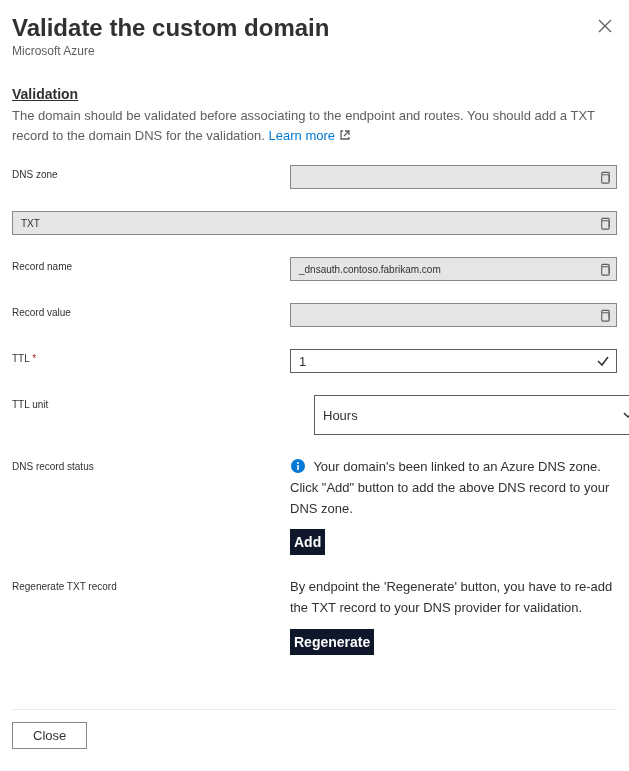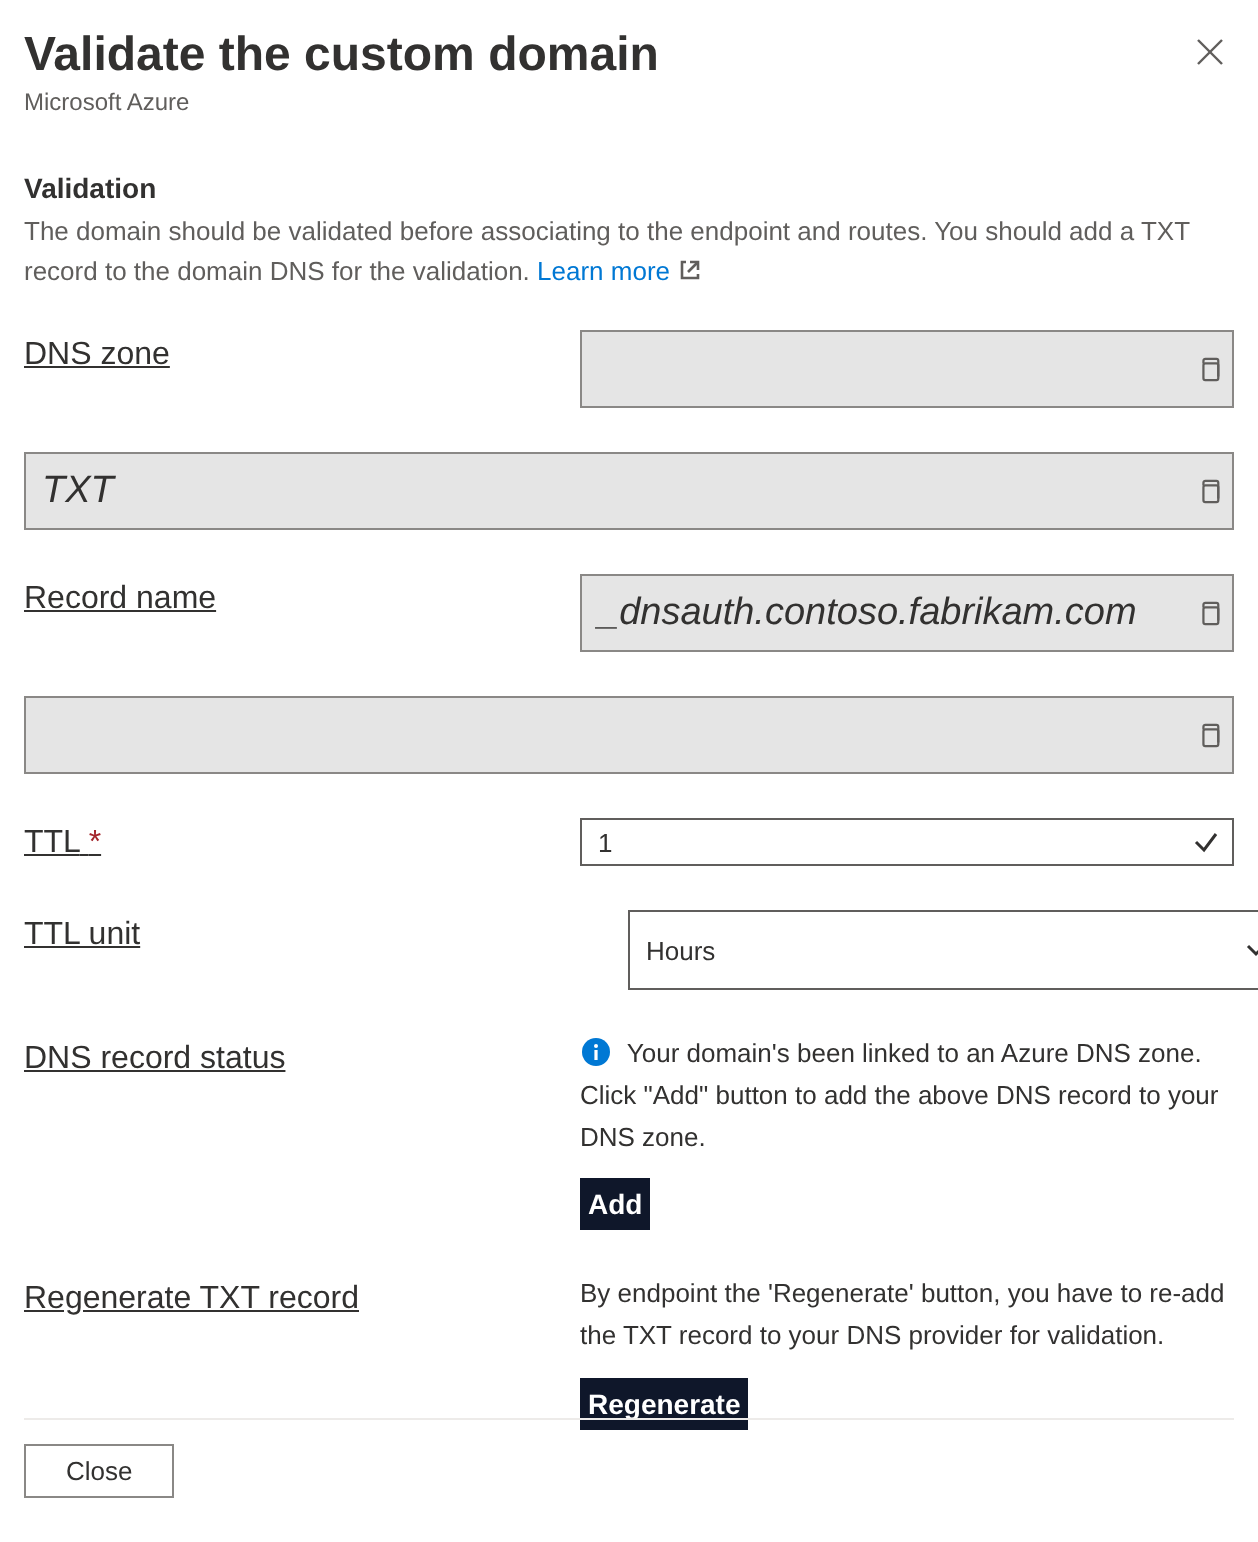--- a/index.html
+++ b/index.html
@@ -46,20 +46,21 @@
       width: 14px;
       height: 14px;
       stroke: #605e5c;
       stroke-width: 1.2;
     }
     .section-heading {
       font-size: 14px;
       font-weight: 600;
       color: #323130;
       margin-bottom: 4px;
+      text-decoration: underline;
     }
     .description {
       font-size: 13px;
       color: #605e5c;
       line-height: 1.5;
       margin-bottom: 20px;
     }
     .link {
       color: #0078d4;
       text-decoration: none;
@@ -78,44 +79,42 @@
       fill: none;
       stroke-width: 1.3;
     }
     .form-row {
       display: flex;
       align-items: flex-start;
       margin-bottom: 22px;
     }
     .form-label {
       width: 278px;
-      font-size: 16px;
+      font-size: 10px;
       color: #323130;
       padding-top: 4px;
       flex-shrink: 0;
-      text-decoration: underline;
     }
     .required {
       color: #a4262c;
     }
     .form-field {
       flex: 1;
     }
     .readonly-input {
       position: relative;
       display: flex;
       align-items: center;
       width: 100%;
-      height: 39px;
+      height: 24px;
       background: #e5e5e5;
       border: 1px solid #8a8886;
       padding: 0 28px 0 8px;
-      font-size: 19px;
-      color: #323130;
-      font-style: italic;
+      font-size: 10px;
+      color: #323130;
     }
     .copy-btn {
       position: absolute;
       right: 4px;
       top: 50%;
       transform: translateY(-50%);
       width: 16px;
       height: 16px;
       cursor: pointer;
       display: flex;
@@ -302,20 +301,21 @@
         <svg viewBox="0 0 14 14">
             <rect x="4" y="4" width="8" height="9" rx="1"></rect>
             <path d="M4 4V2.5C4 2 4.5 1.5 5 1.5h6c.5 0 1 .5 1 1V11"></path>
           </svg>
       </span>
     </div>
   </div>
 </div>
 
 <div class="form-row">
+  <div class="form-label">Record value</div>
   <div class="form-field">
     <div class="readonly-input">
       <span></span>
       <span class="copy-btn">
         <svg viewBox="0 0 14 14">
             <rect x="4" y="4" width="8" height="9" rx="1"></rect>
             <path d="M4 4V2.5C4 2 4.5 1.5 5 1.5h6c.5 0 1 .5 1 1V11"></path>
           </svg>
       </span>
     </div>

